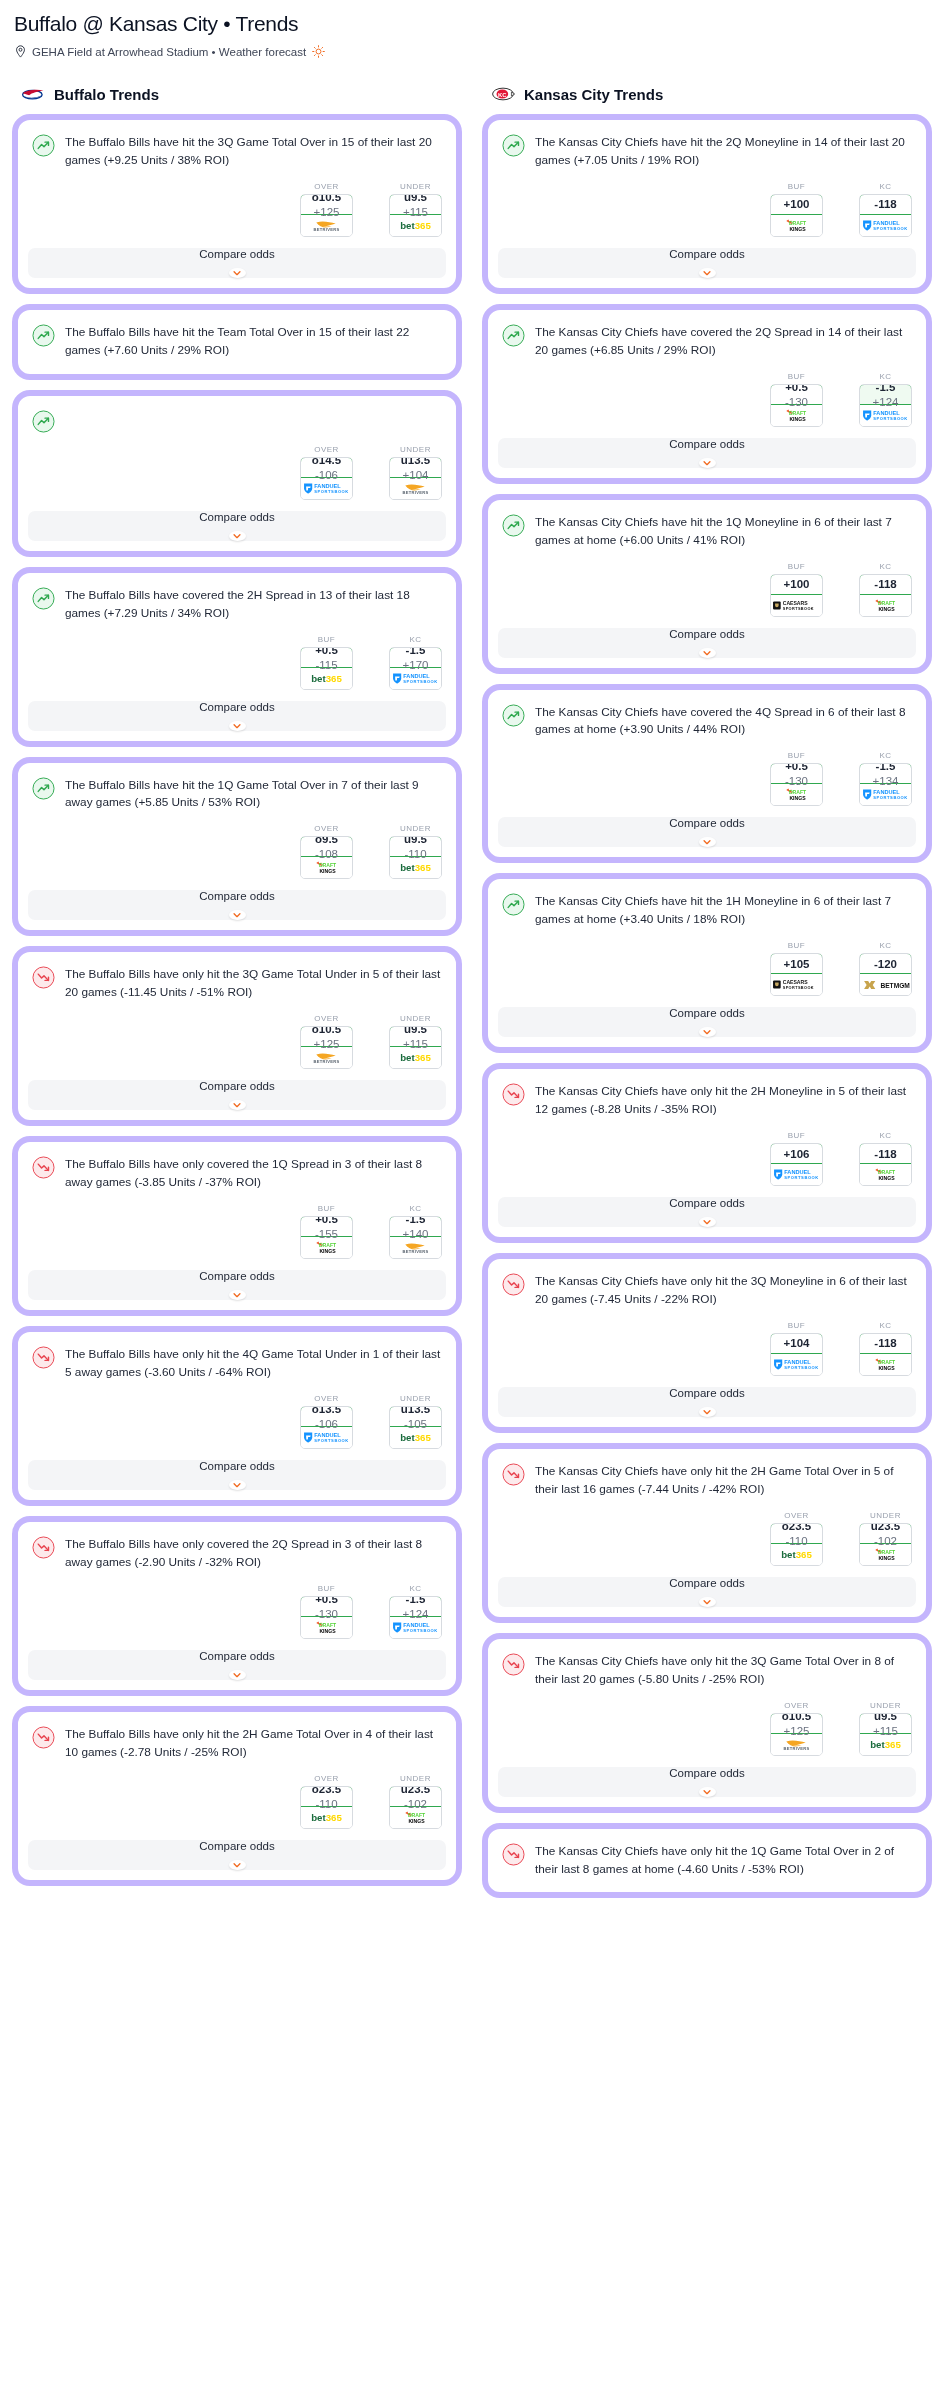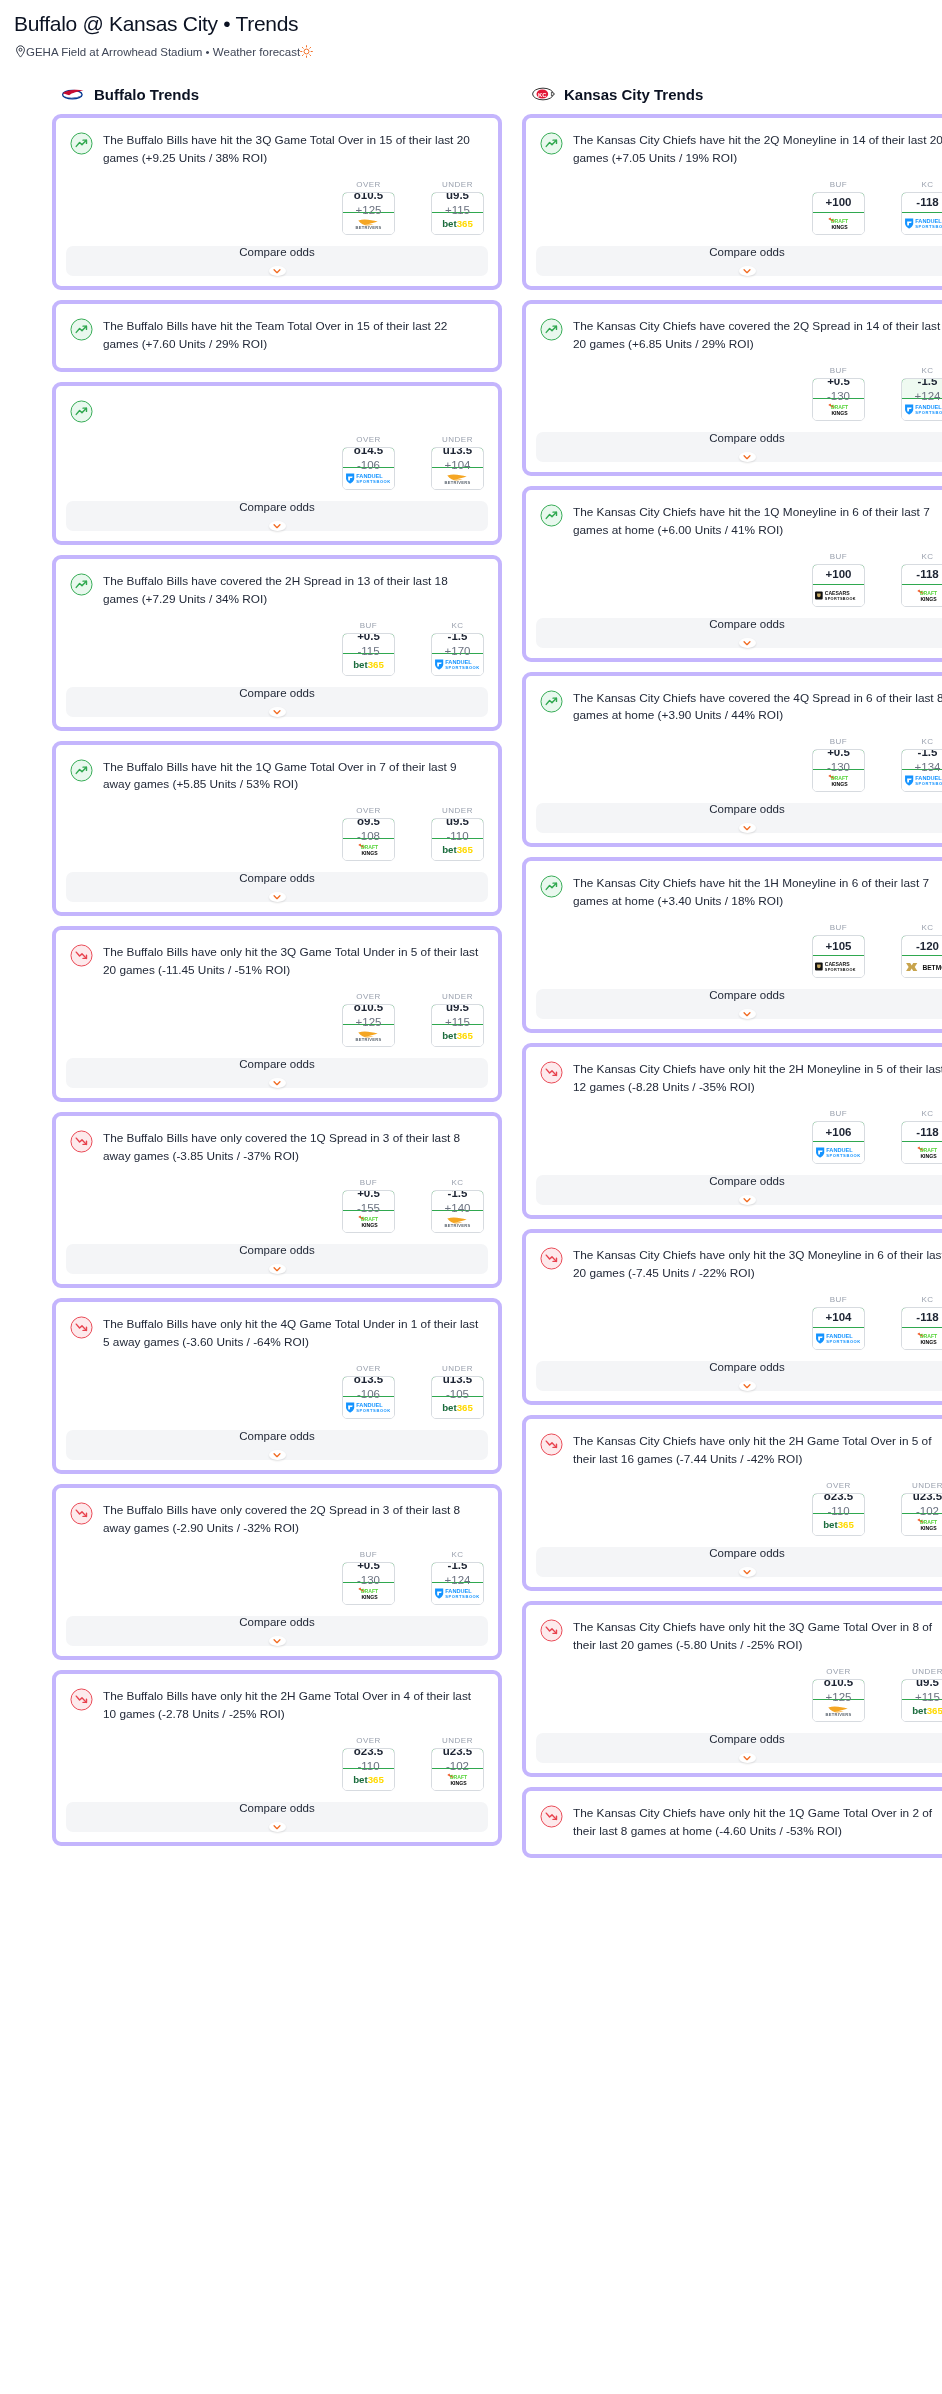--- a/index.html
+++ b/index.html
@@ -16,51 +16,51 @@
   .page-title {
     font-size: 21px;
     font-weight: 400;
     letter-spacing: -0.3px;
     color: #0b1222;
     margin: 2px 0 9px 2px;
   }
   .venue-row {
     display: flex;
     align-items: flex-end;
+    gap: 6px;
     margin: 0 0 0 3px;
     font-size: 11.5px;
     color: #3f4657;
   }
   .venue-row .pin { flex: 0 0 auto; display:flex; }
   .sun-icon { flex: 0 0 auto; display:flex; }
 
   
   .columns {
     display: flex;
     gap: 20px;
     margin-top: 26px;
-    margin-left: 40px;
   }
   .col { width: 450px; flex: 0 0 450px; }
 
   .col-head {
     display: flex;
     align-items: center;
     gap: 8px;
     margin: 0 0 10px 8px;
     font-size: 15px;
     font-weight: 700;
     color: #0b1222;
   }
   .team-logo { width: 26px; height: 20px; flex: 0 0 auto; }
 
   
   .card {
-    border: 4px solid #c4b5fd;
-    border-radius: 9px;
+    border: 6px solid #c4b5fd;
+    border-radius: 18px;
     background: #fff;
     margin-bottom: 10px;
     overflow: hidden;
   }
   .card-body { padding: 13px 14px 0 14px; display: flex; gap: 10px; }
   .trend-icon { flex: 0 0 auto; width: 23px; height: 23px; margin-top: 1px; }
   .trend-text {
     font-size: 11.8px;
     line-height: 1.52;
     color: #222938;

